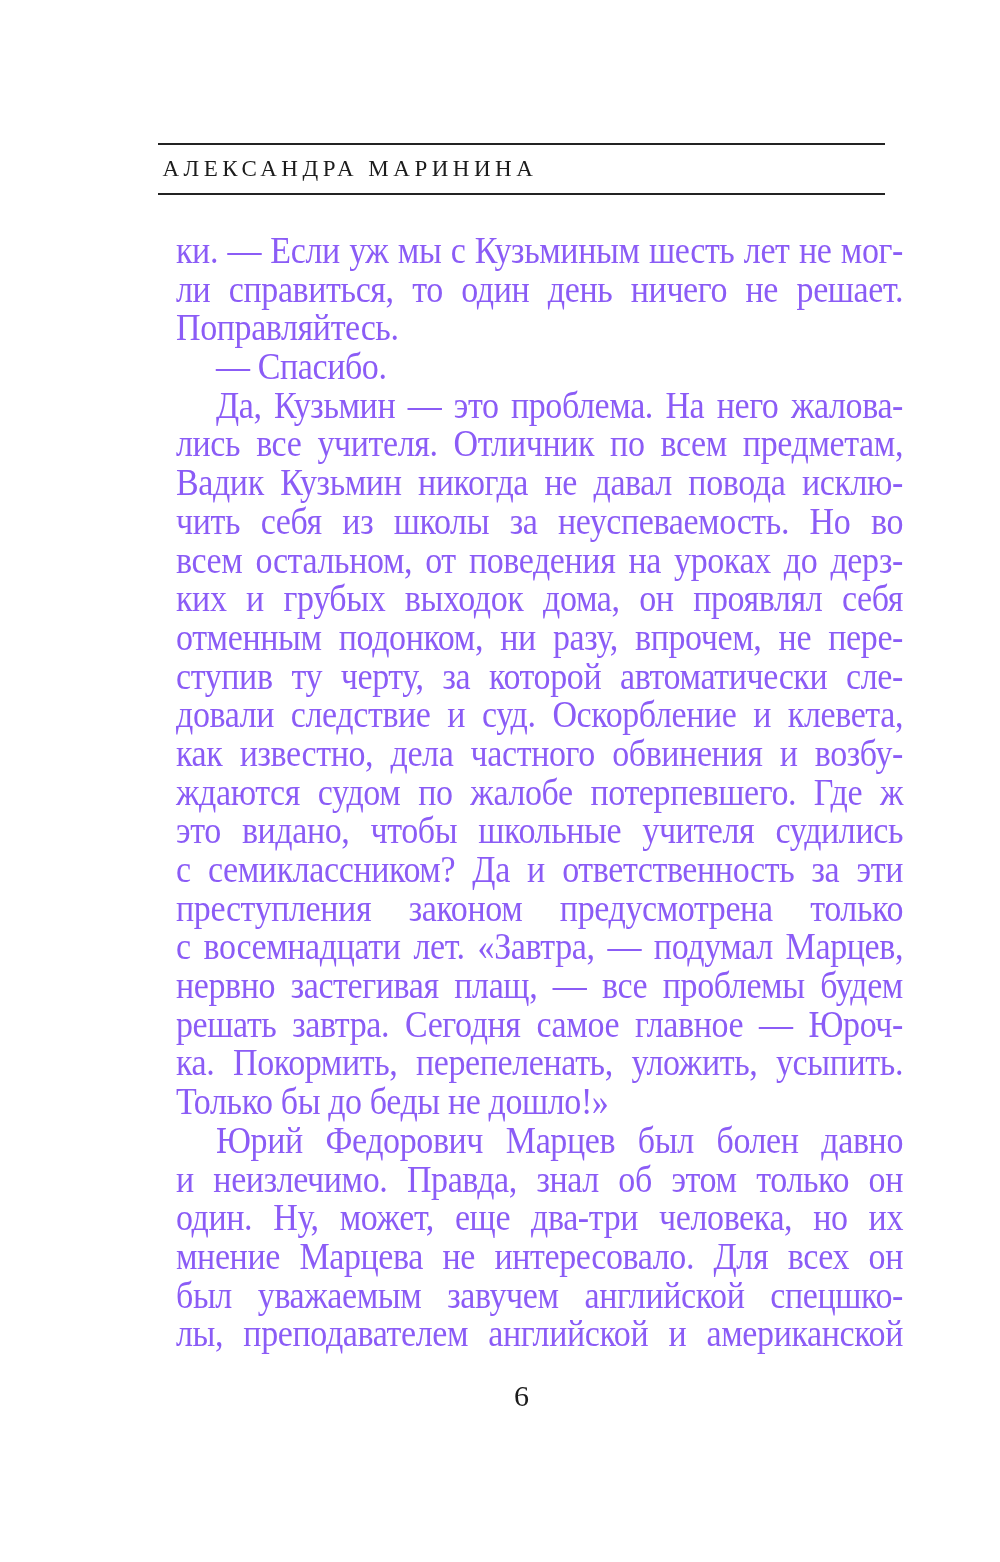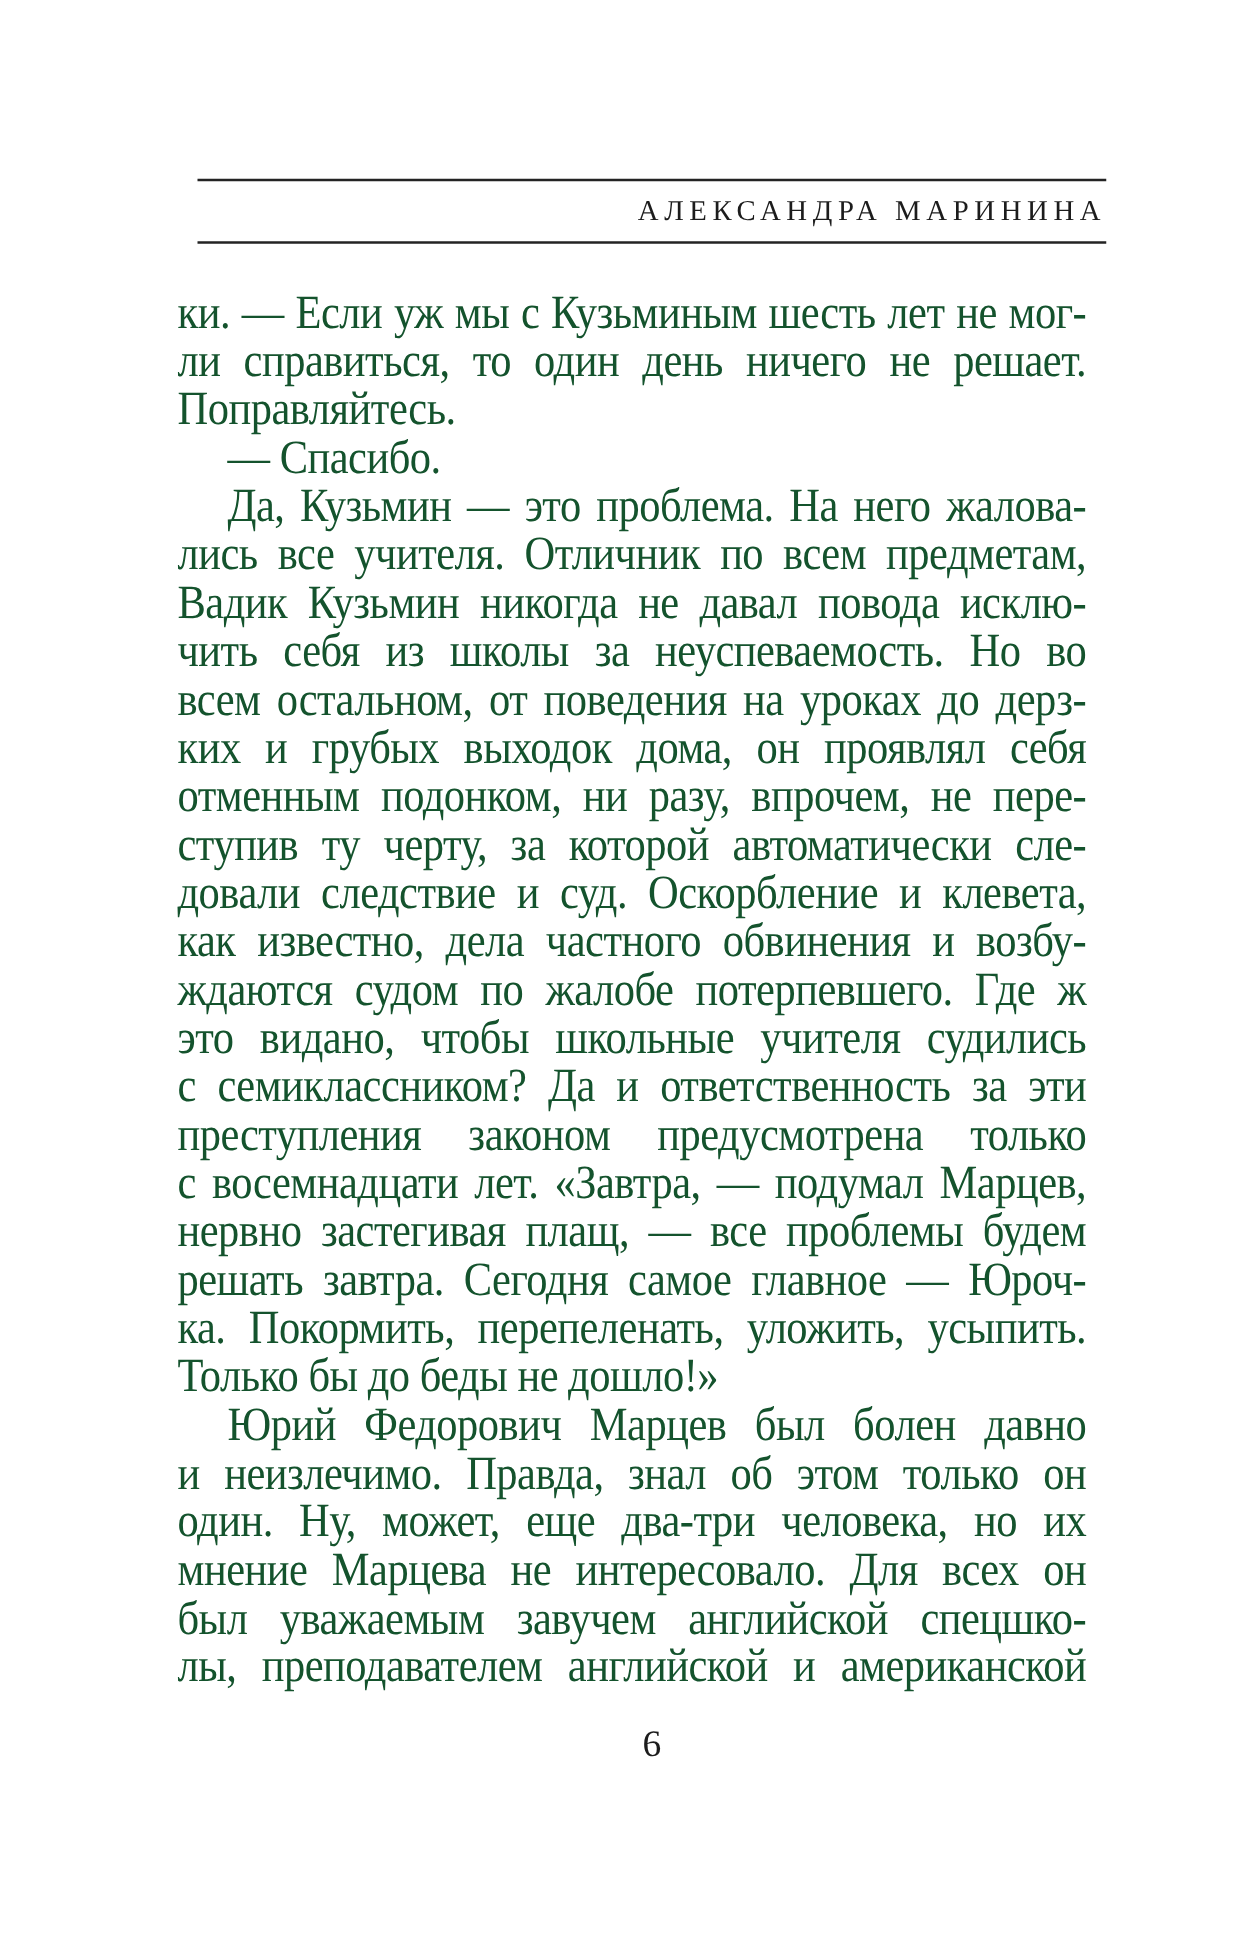--- a/index.html
+++ b/index.html
@@ -23,36 +23,36 @@
     height: 2px;
     background: #232323;
   }
   .rule-top { top: 143px; }
   .rule-bottom { top: 193px; }
   .running-head {
     position: absolute;
     left: 158px;
     top: 156px;
     width: 727px;
-    text-align: right;
+    text-align: left;
     font-size: 23px;
     letter-spacing: 4.5px;
     text-indent: 4.5px;
     white-space: nowrap;
     color: #1c1c1c;
   }
   .body-text {
     position: absolute;
-    left: 142px;
+    left: 176px;
     top: 232px;
     width: 727px;
     font-size: 34px;
     line-height: 38.7px;
     letter-spacing: -0.4px;
-    color: #14532d;
+    color: #8b5cf6;
   }
   .line {
     height: 38.7px;
     overflow: visible;
     text-align: justify;
     text-align-last: justify;
     transform: scaleY(1.12);
     transform-origin: 50% 50%;
   }
   .line.end { text-align-last: left; }

